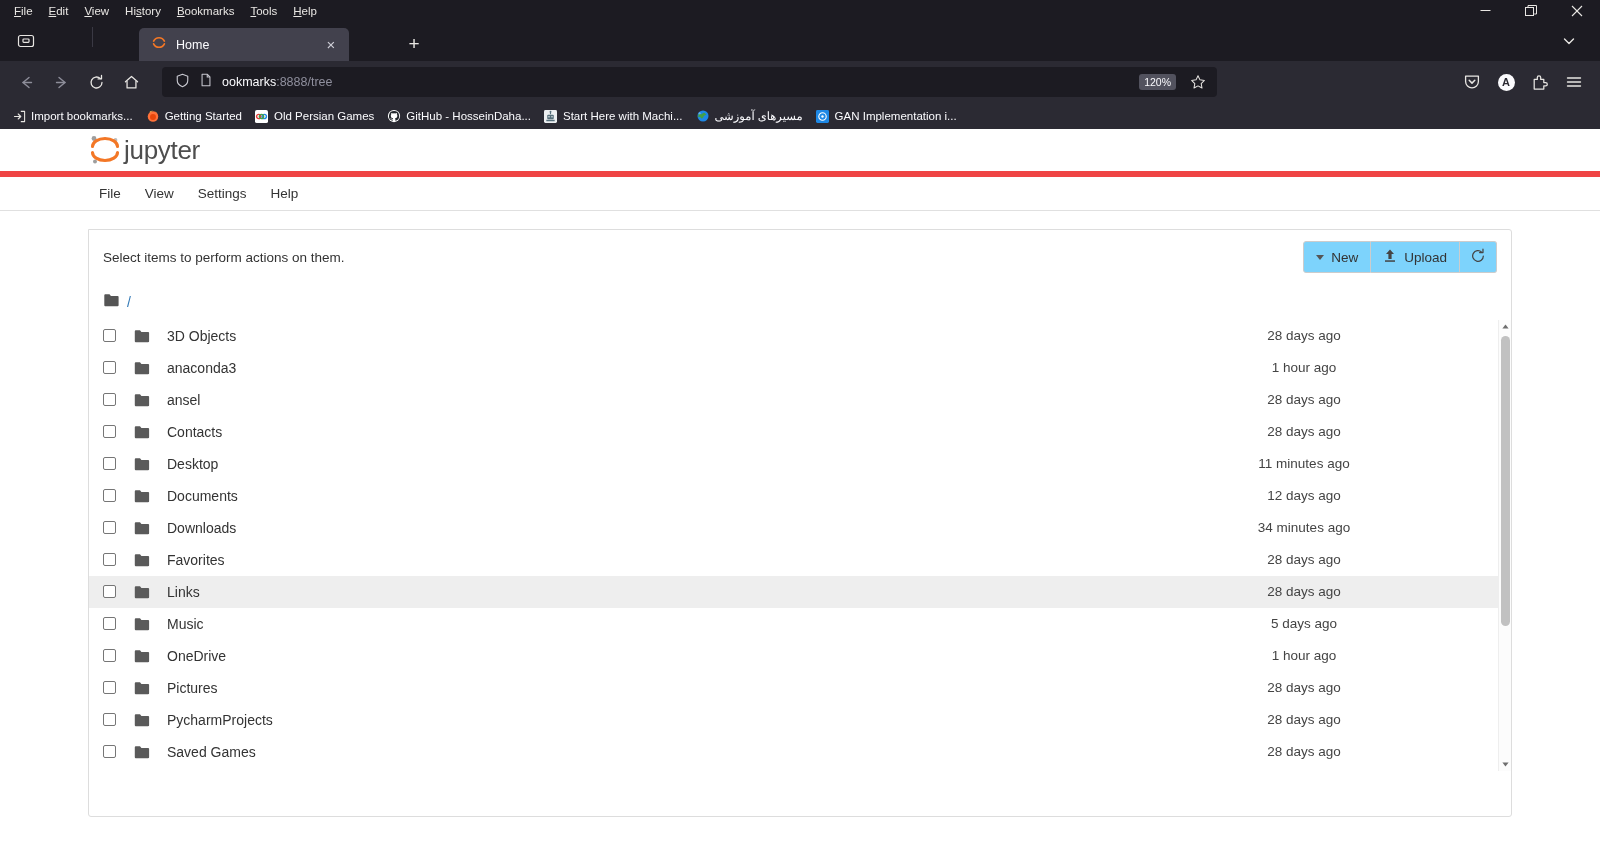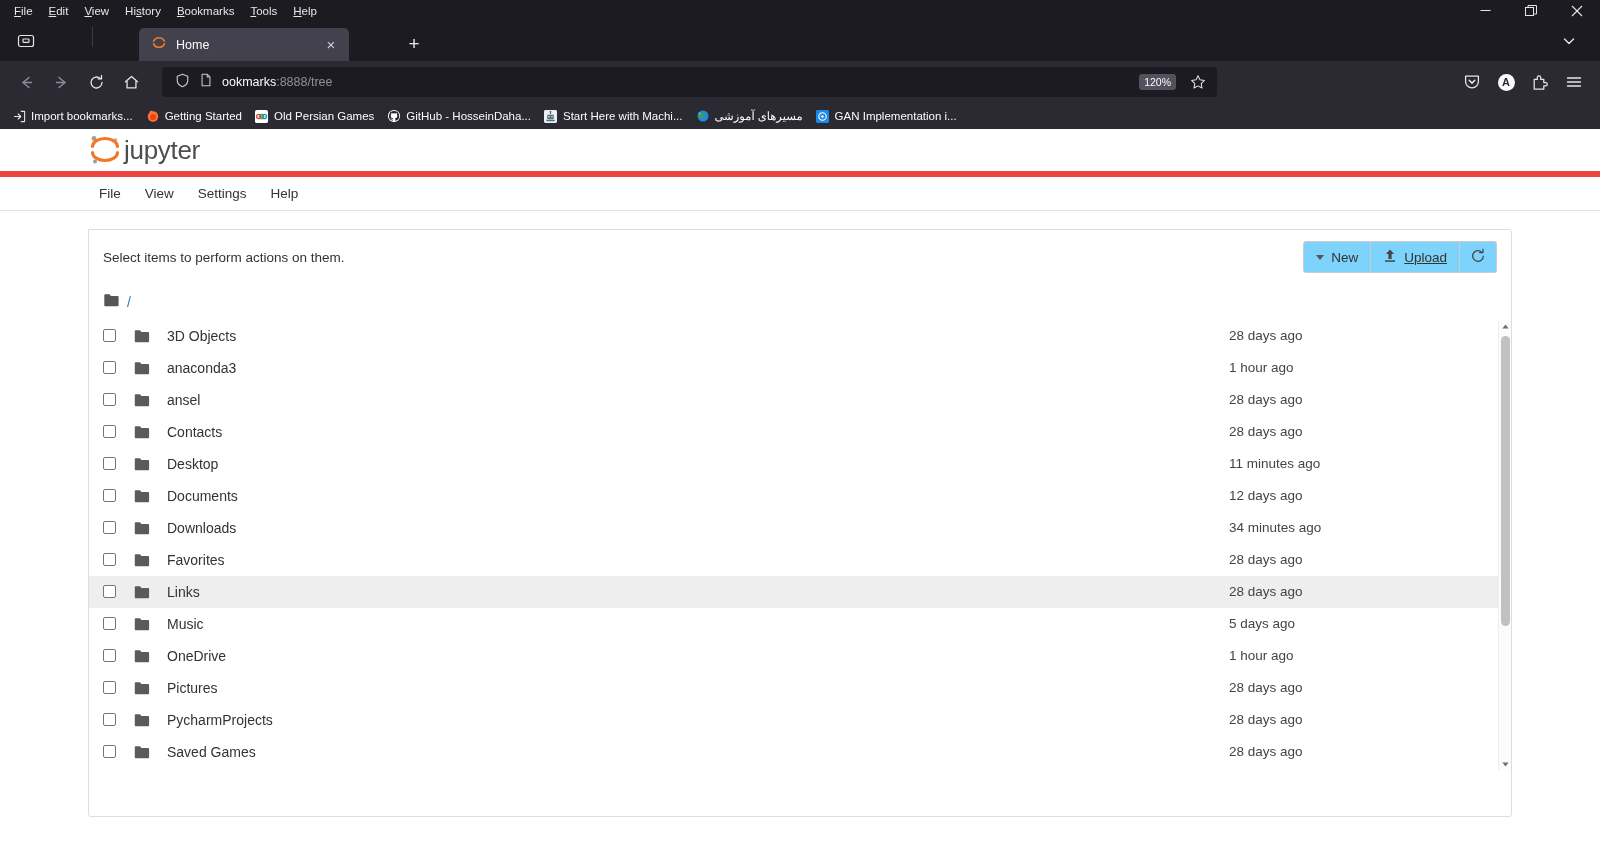--- a/index.html
+++ b/index.html
@@ -104,21 +104,21 @@
   .panel-toolbar {
     display:flex; align-items:center; height:54px; padding: 0 14px 0 14px; position:relative;text-align:center;
   }
   .panel-toolbar .hint { font-size:13.5px; color:#333; }
   .tb-right { margin-left:auto; display:flex; align-items:stretch; }
   .btn {
     border:1px solid #ccc; background:#7dd3fc; font-size:13.5px; color:#333;
     padding:0 12px; height:32px; display:flex; align-items:center; gap:7px; cursor:pointer;
   }
   .btn.new { border-radius:3px 0 0 3px; }
-  .btn.upload { border-left:none;text-decoration:underline; }
+  .btn.upload { border-left:none; }
   .btn.refresh { border-left:none; border-radius:0 3px 3px 0; padding:0 10px; }
   .caret-dn { width:0;height:0;border-left:4px solid transparent;border-right:4px solid transparent;border-top:5px solid #555; }
 
   .breadcrumb-row { height:36px; display:flex; align-items:center; padding-left:14px; gap:7px; }
   .breadcrumb-row .slash { color:#337ab7; font-size:14px; }
 
   .thead {
     display:flex; align-items:center; height:33px; border-top:1px solid #ddd; border-bottom:1px solid #ddd;
     background:#fff; padding-left:14px; font-size:13.5px; color:#333; font-weight:bold;
   }
@@ -137,21 +137,21 @@
   .rows-wrap { position:relative; height: 451px; overflow:hidden; }
   .rows { }
   .row {
     display:flex; align-items:center; height:32px; padding-left:14px; font-size:14px; color:#333;
     border-bottom:1px solid transparent;
   }
   .row.hover { background:#eeeeee; }
   .row .cb { flex:0 0 auto; margin-right:18px; }
   .row .fldr { flex:0 0 auto; margin-right:17px; display:flex; align-items:center;}
   .row .rname { flex:1; }
-  .row .rmod { width:170px; text-align:left; padding-right:20px; color:#444; font-size:13.5px;}
+  .row .rmod { width:170px; text-align:center; padding-right:20px; color:#444; font-size:13.5px;}
   .row .rsize { width:112px; text-align:right; padding-right:16px; color:#444; font-size:13.5px;}
 
   .chk {
     width:13px; height:13px; border:1px solid #767676; border-radius:2px; background:#fff; display:block;
   }
 
   
   .vscroll { position:absolute; right:0; top:0; width:13px; height:100%; background:#fcfcfc; border-left:1px solid #eee;}
   .vscroll .arrow-up, .vscroll .arrow-down {
     position:absolute; left:0; width:13px; height:13px; display:flex; align-items:center; justify-content:center;

